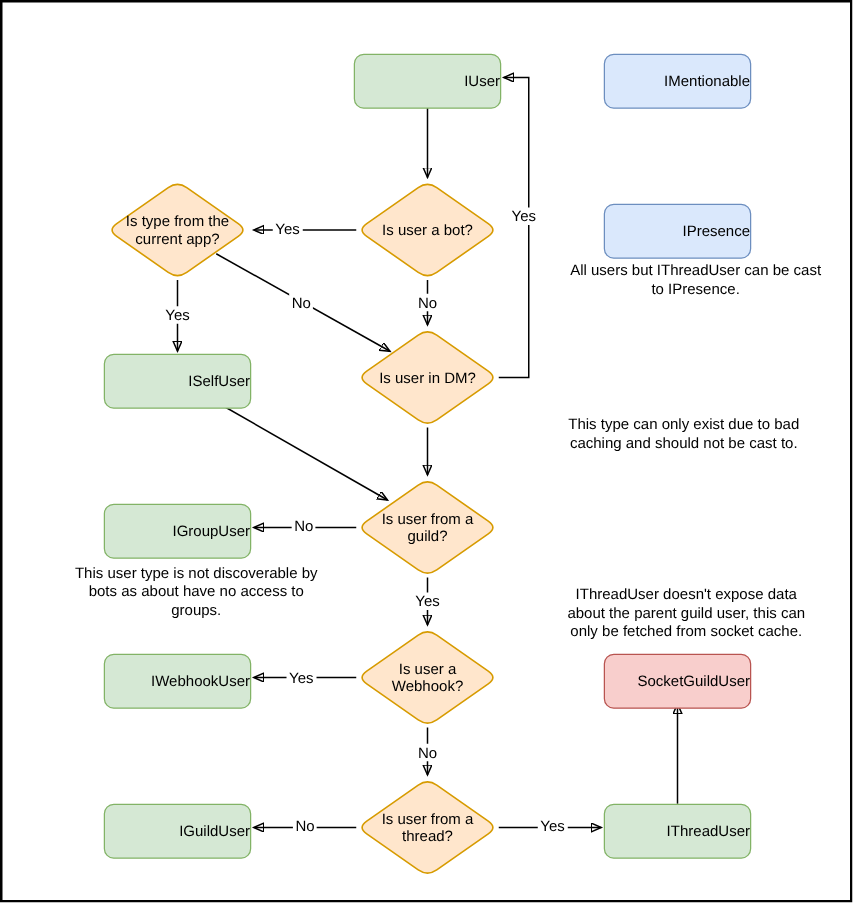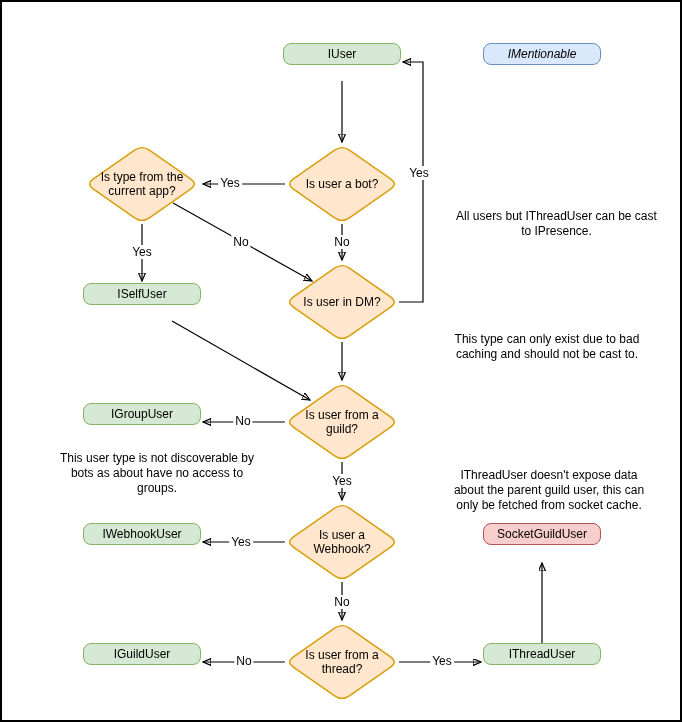--- a/index.html
+++ b/index.html
@@ -4,26 +4,26 @@
 <style>
   html,body{margin:0;padding:0;background:#fff;}
   .canvas{
     position:relative;width:682px;height:722px;box-sizing:border-box;
     border:2px solid #000;background:#fff;overflow:hidden;
     font-family:"Liberation Sans", sans-serif;color:#000;
   }
   .edges{position:absolute;left:0;top:0;pointer-events:none;}
   .edges path{fill:none;stroke:#000;stroke-width:1.2;}
   .box{
-    position:absolute;width:118px;height:22px;border-radius:8px;
-    display:flex;align-items:center;justify-content:center;
+    position:absolute;width:118px;height:44px;border-radius:8px;
+    display:flex;align-items:center;justify-content:flex-end;
     font-size:12px;box-sizing:border-box;border:1px solid #000;
   }
   .box.green{background:#d5e8d4;border-color:#82b366;}
-  .box.blue{background:#dae8fc;border-color:#6c8ebf;font-style:italic;}
+  .box.blue{background:#dae8fc;border-color:#6c8ebf;}
   .box.red{background:#f8cecc;border-color:#b85450;}
   .diamond{position:absolute;width:114px;height:80px;}
   .diamond svg{position:absolute;left:0;top:0;}
   .diamond .dshape{fill:#ffe6cc;stroke:#d79b00;stroke-width:1.3;}
   .dlabel{
     position:absolute;left:50%;top:50%;transform:translate(-50%,-50%);
     width:102px;text-align:center;font-size:12px;line-height:14px;
   }
   .elabel{
     position:absolute;transform:translate(-50%,-50%);
@@ -71,20 +71,23 @@
   <span class="elabel" style="left:239px;top:540px">Yes</span>
   <span class="elabel" style="left:340px;top:600px">No</span>
   <span class="elabel" style="left:242px;top:659px">No</span>
   <span class="elabel" style="left:440px;top:659px">Yes</span>
 
   <div class="box green" style="left:281px;top:41px">
     <span>IUser</span>
   </div>
   <div class="box blue" style="left:481px;top:41px">
     <span>IMentionable</span>
+  </div>
+  <div class="box blue" style="left:481px;top:161px">
+    <span>IPresence</span>
   </div>
   <div class="box green" style="left:81px;top:281px">
     <span>ISelfUser</span>
   </div>
   <div class="box green" style="left:81px;top:401px">
     <span>IGroupUser</span>
   </div>
   <div class="box green" style="left:81px;top:521px">
     <span>IWebhookUser</span>
   </div>

